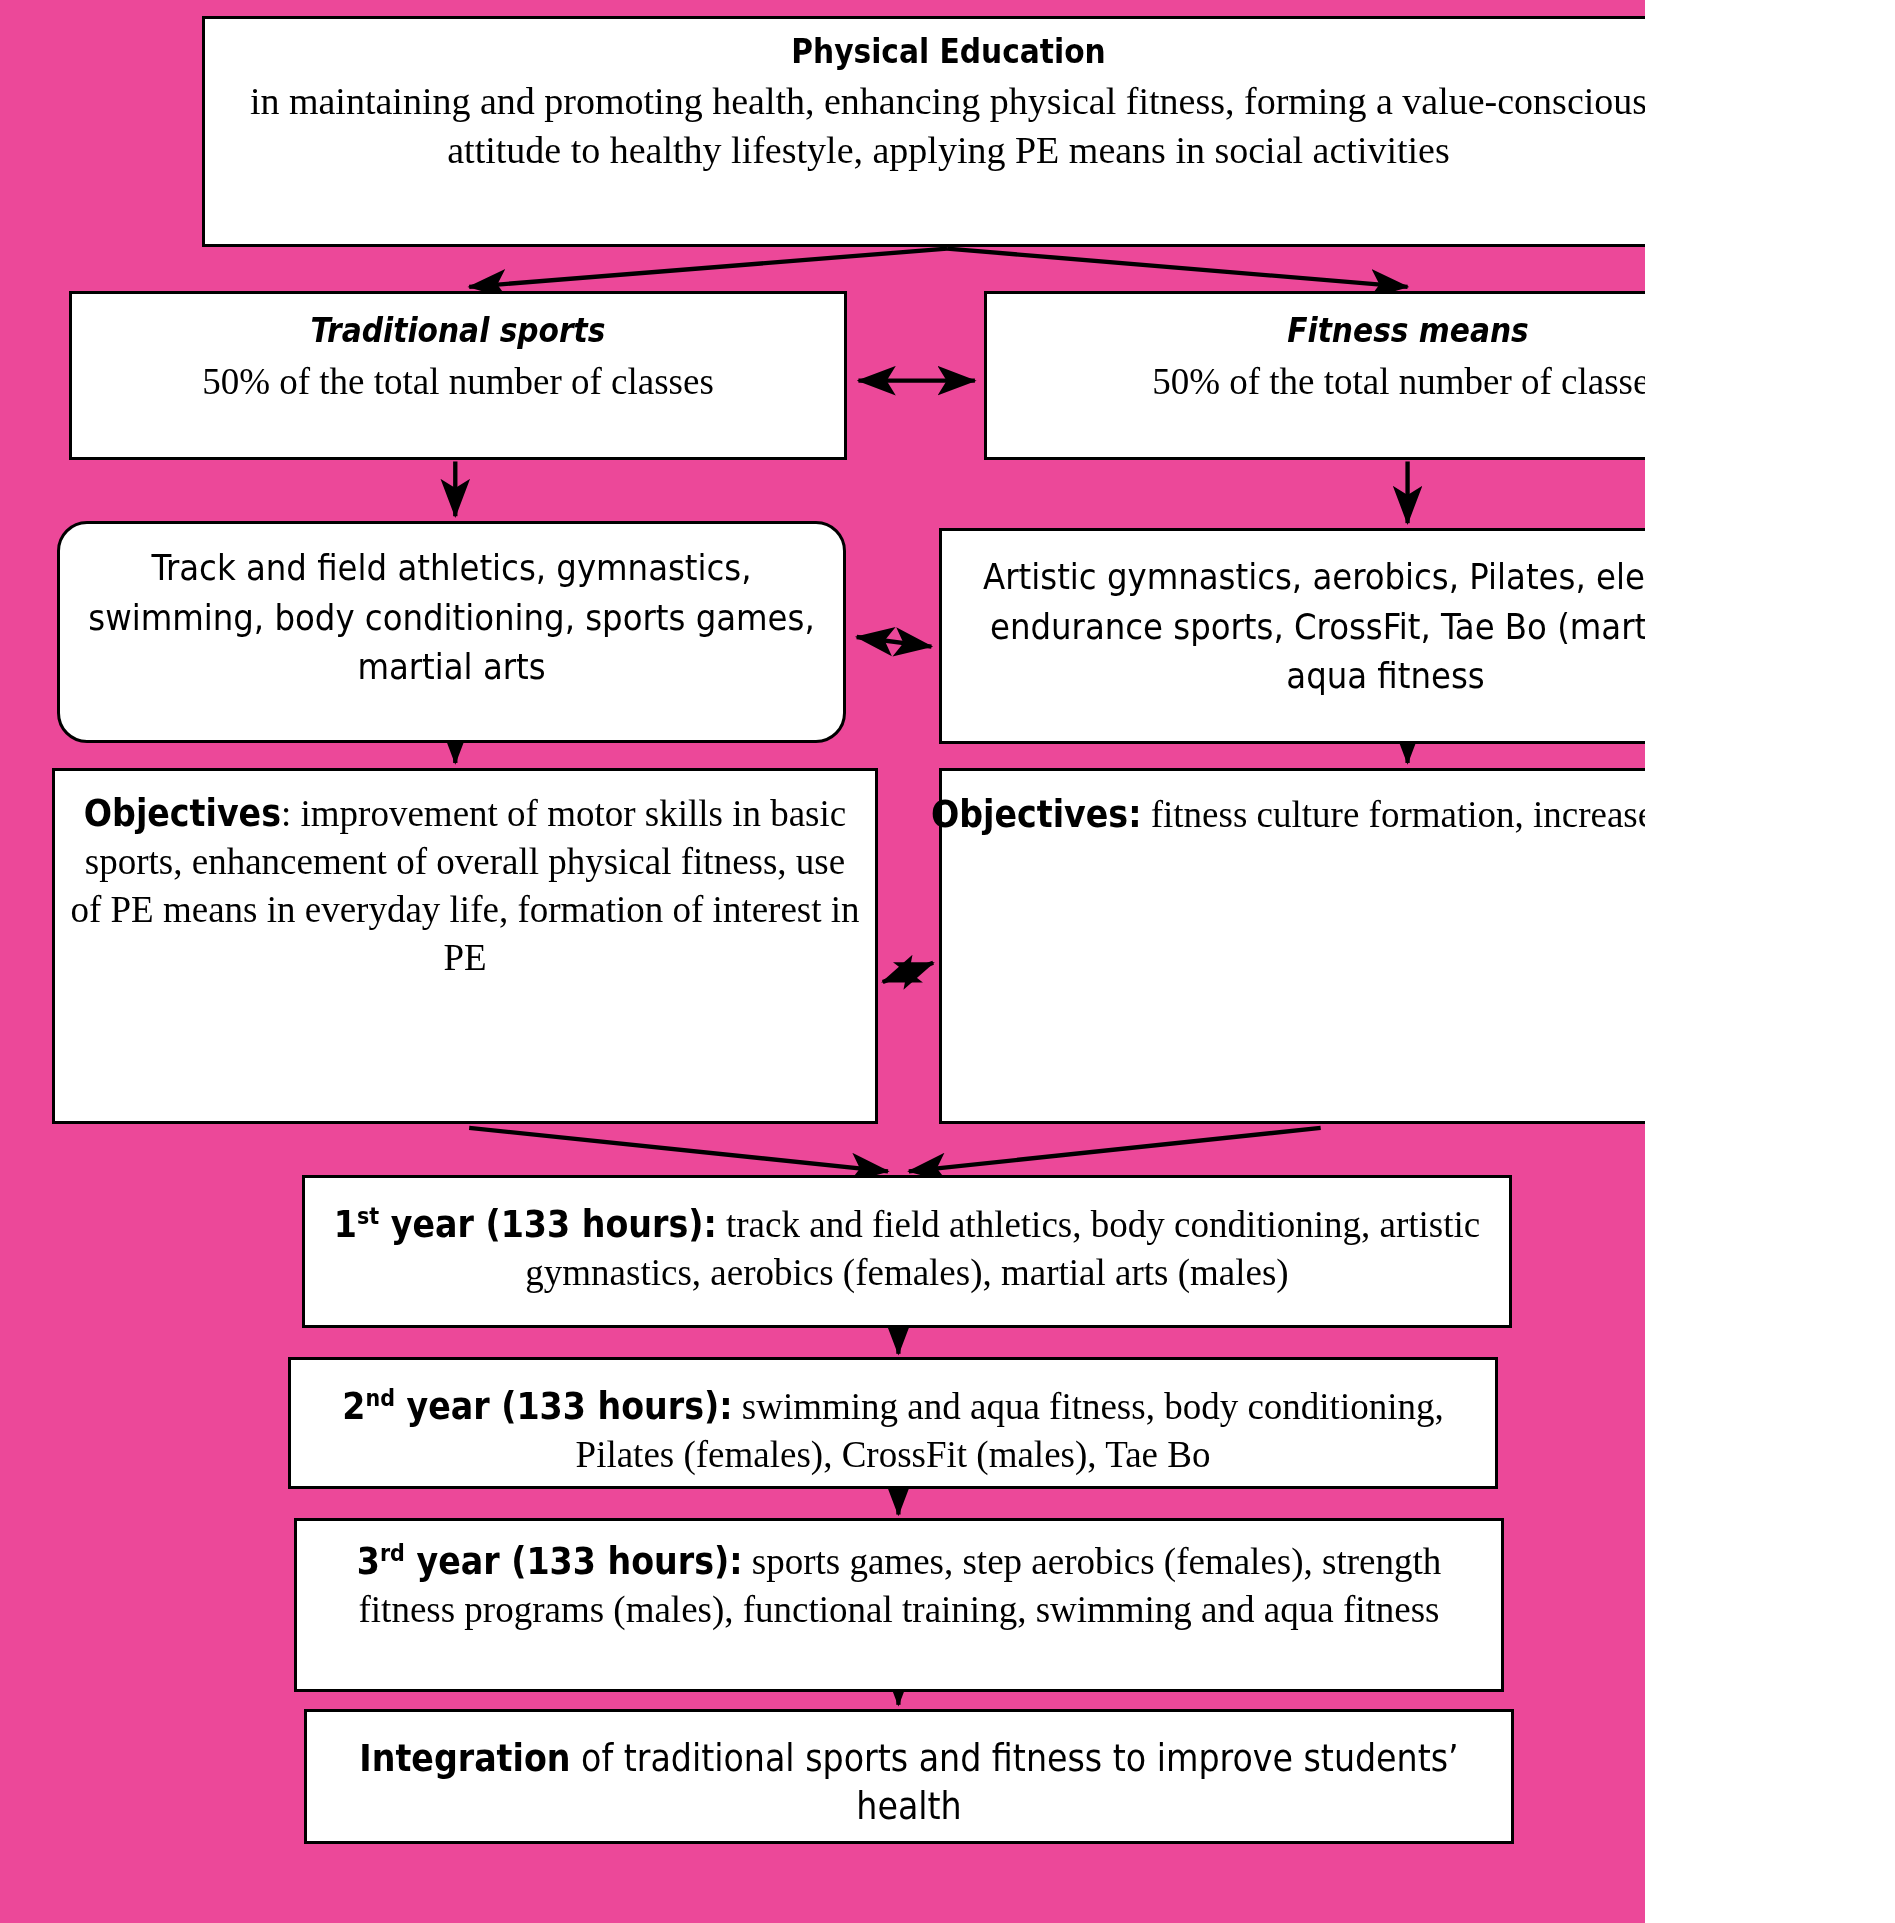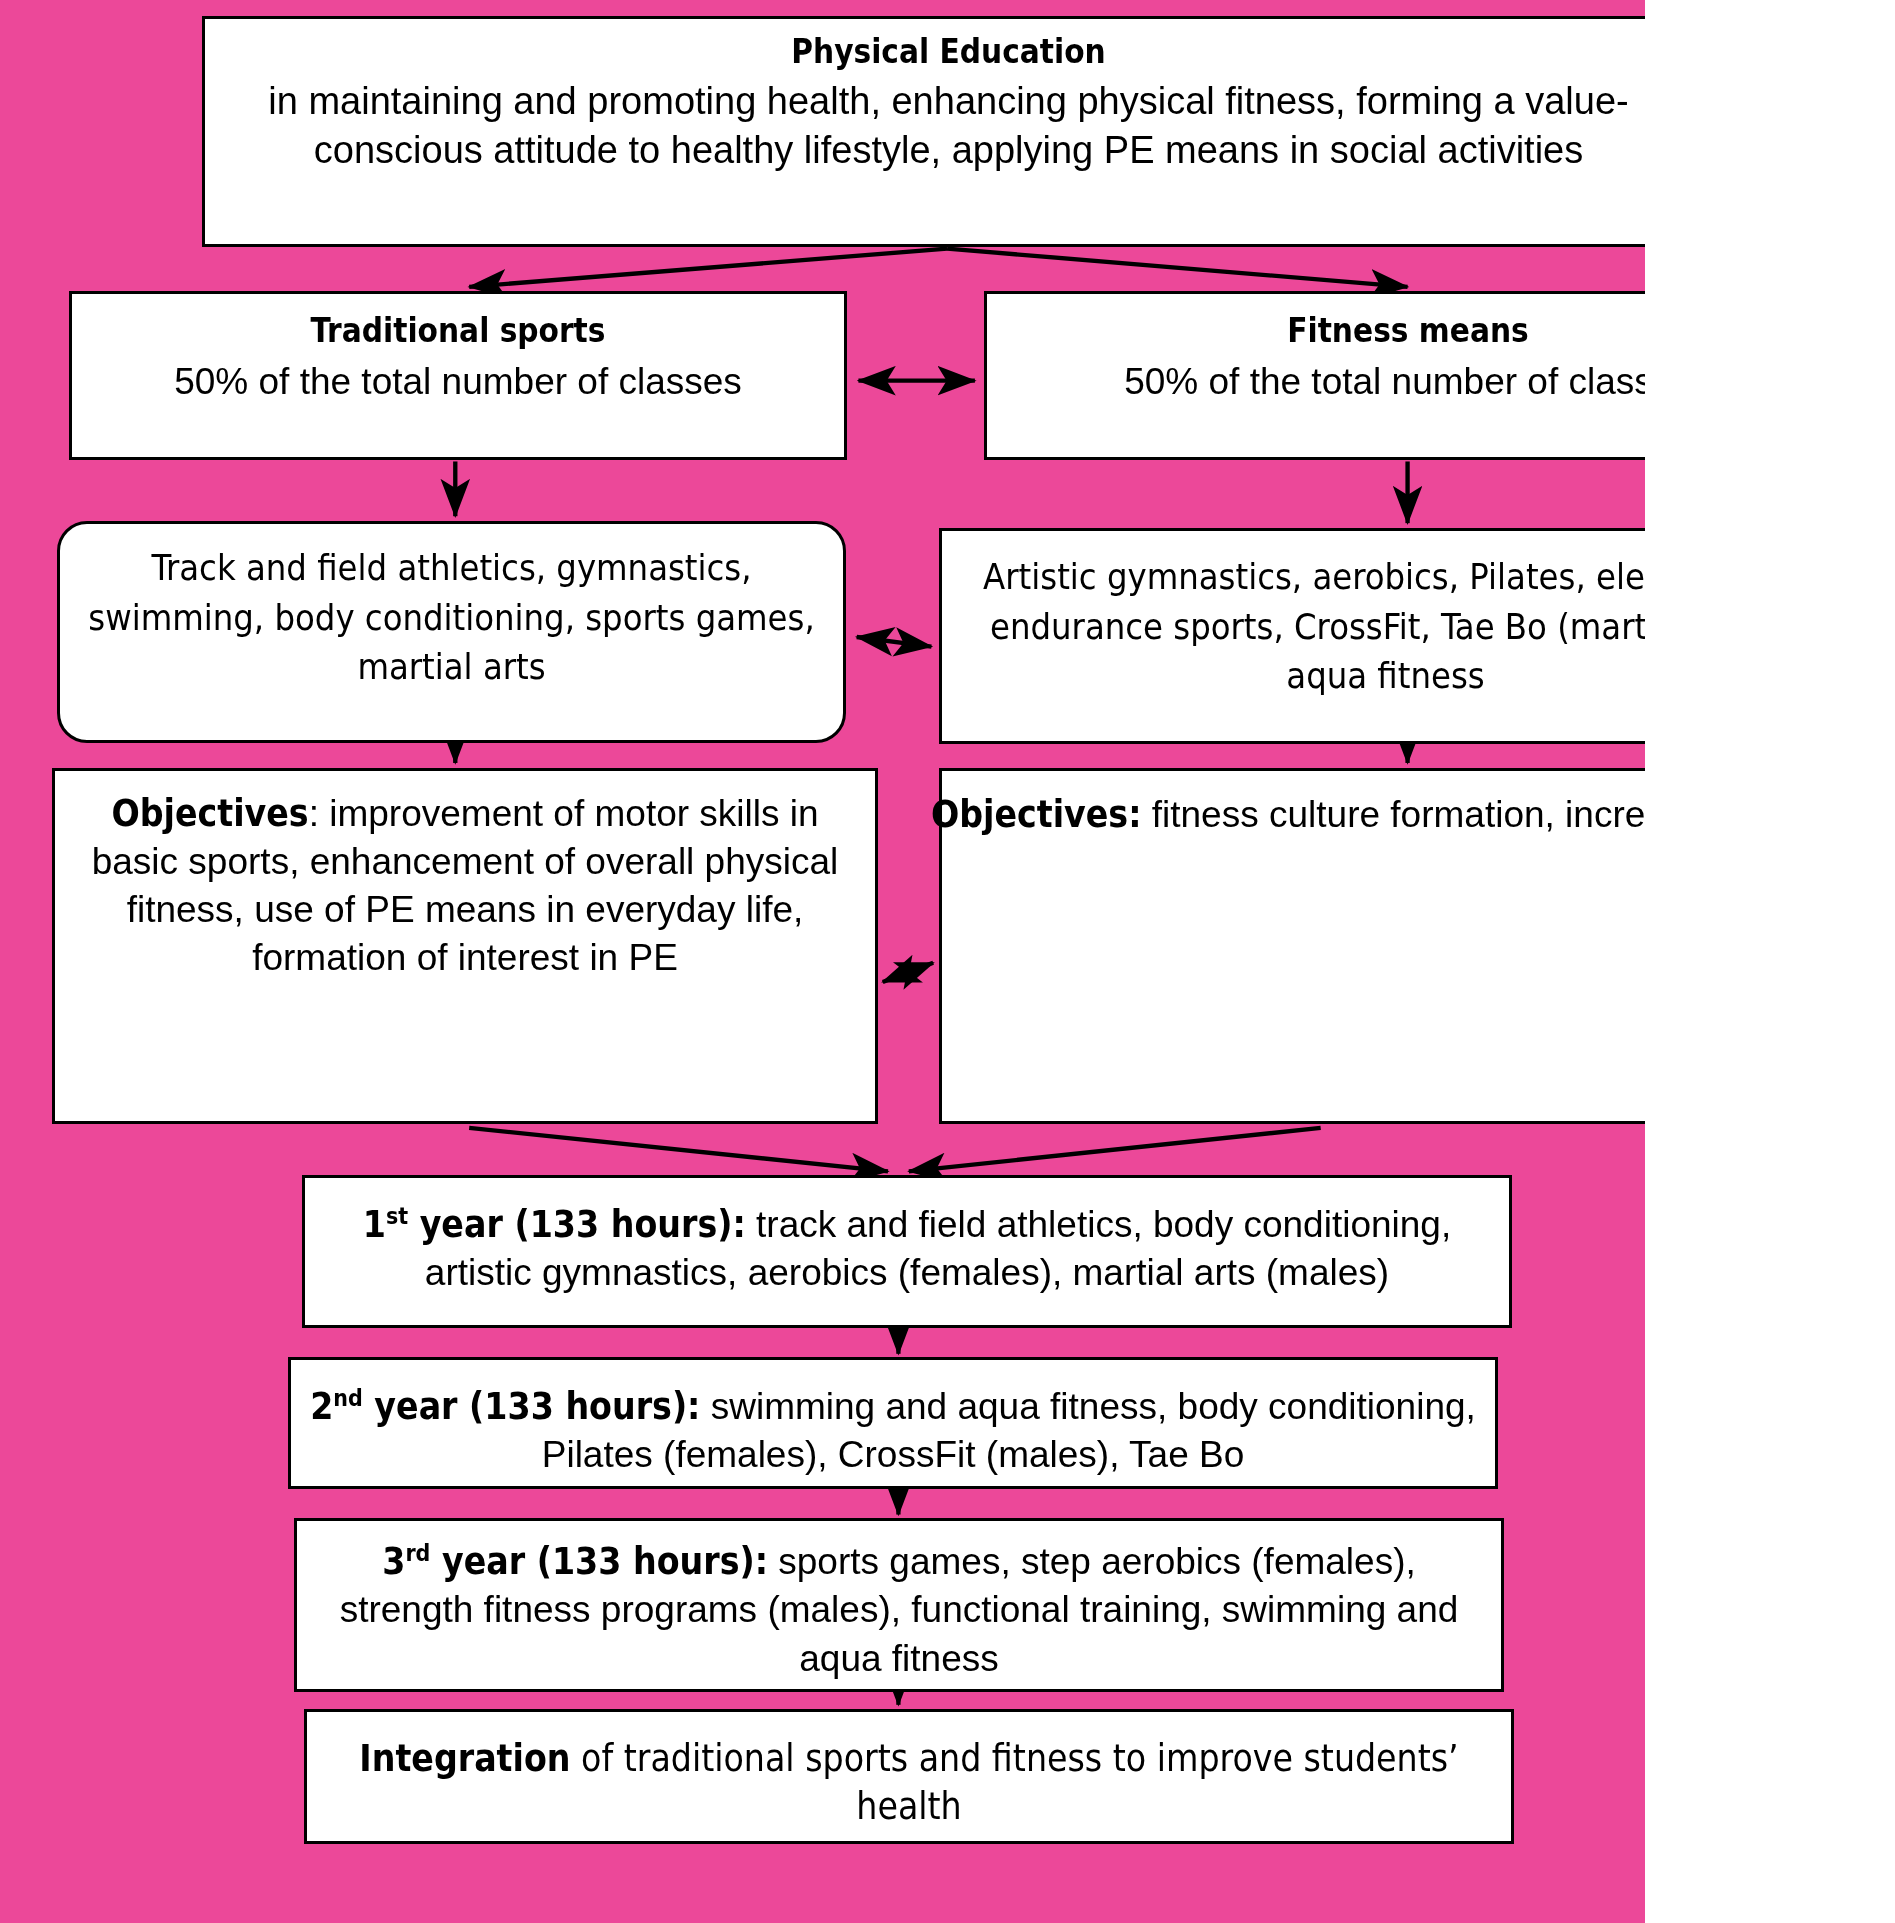--- a/index.html
+++ b/index.html
@@ -25,21 +25,21 @@
     align-items: flex-start;
     justify-content: center;
     z-index: 2;
   }
   .box .inner {
     width: 100%;
     text-align: center;
     line-height: 1.30;
   }
   
-  .serif { font-family: Liberation Sans, sans-serif; }
+  .serif { font-family: Liberation Serif, serif; }
   
   .sans {
     font-family: "DejaVu Sans Condensed", "Liberation Sans Narrow", "Liberation Sans", sans-serif;
     font-weight: bold;
     font-stretch: condensed;
   }
   .sans-reg {
     font-family: "DejaVu Sans Condensed", "Liberation Sans Narrow", "Liberation Sans", sans-serif;
     font-weight: normal;
     font-stretch: condensed;
@@ -60,21 +60,21 @@
   #box-fit-obj   { left: 939px; top: 768px;  width: 893px; height: 356px; padding: 19px 3.5px 0 3.5px; }
   #box-y1        { left: 302px;  top: 1175px; width: 1210px; height: 153px; padding: 22.6px 15.6px 0 15.6px; }
   #box-y2        { left: 288px;  top: 1357px; width: 1210px; height: 132px; padding: 22.6px 15.6px 0 15.6px; }
   #box-y3        { left: 294px;  top: 1518px; width: 1210px; height: 174px; padding: 17.4px 15.6px 0 15.6px; }
   #box-integr    { left: 304px;  top: 1709px; width: 1210px; height: 135px; padding: 22.6px 15.6px 0 15.6px; }
 
   
   #root-title { display: block; font-size: 33px; margin-bottom: 3.5px; }
   #root-sub   { display: block; font-size: 38px; }
 
-  .hdr-title { display: block; font-size: 33px; margin-bottom: 5.2px; }
+  .hdr-title { display: block; font-size: 33px; margin-bottom: 5.2px; font-style: italic; }
   .hdr-sub   { display: block; font-size: 37px; }
 
   .list-text { font-size: 36px; line-height: 1.38; }
   .obj-text  { font-size: 37px; line-height: 1.37; }
   .yr-text   { font-size: 37px; line-height: 1.38; }
   .obj-text.tight { font-size: 37px; line-height: 1.33; white-space: nowrap; }
 
   #fit-obj-inner { width: 904px; margin-left: -5.2px; }
 
   

